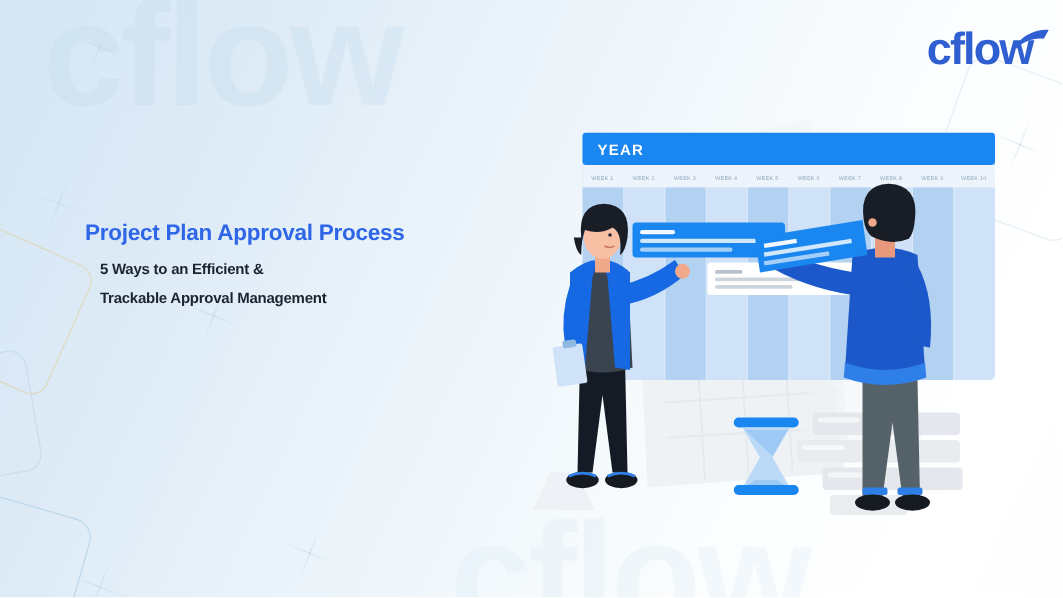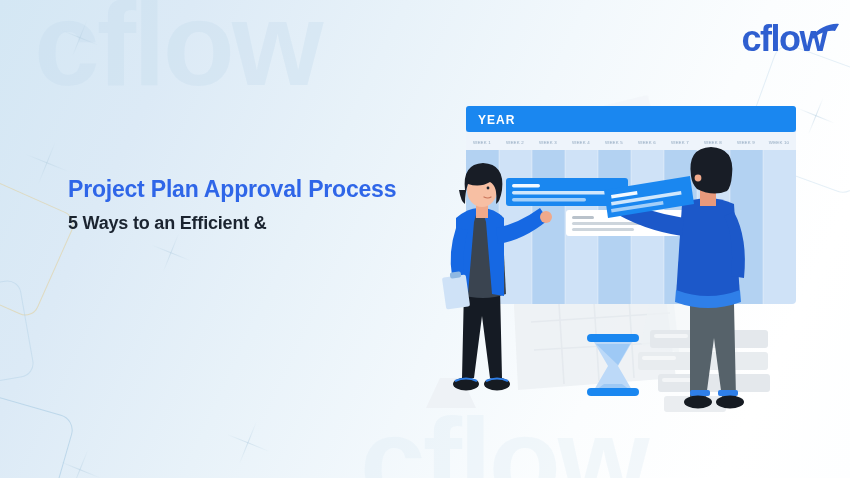--- a/index.html
+++ b/index.html
@@ -39,26 +39,26 @@
   #logo-text{
     font-size:36px;font-weight:700;color:#2f5fd0;letter-spacing:-1.5px;
     font-family:"Liberation Sans", sans-serif;line-height:1;
   }
   #logo-swoosh{position:relative;width:0;height:0;}
   #logo-swoosh svg{position:absolute;left:-18px;top:-18px;}
 
   
   #copy{position:absolute;left:68px;top:176px;width:370px;}
   #headline{
-    font-size:23px;font-weight:700;color:#2f66e8;letter-spacing:-.2px;
+    font-size:18px;font-weight:700;color:#2f66e8;letter-spacing:-.2px;
     margin:0 0 11px 0;line-height:1.15;
   }
   .subline{
-    font-size:18px;font-weight:600;color:#1b2430;letter-spacing:-.2px;
-    margin:0 0 9px 0;line-height:1.2;
+    font-size:12px;font-weight:600;color:#1b2430;letter-spacing:-.2px;
+    margin:0 0 9px 12px;line-height:1.2;
   }
 
   
   #art{position:absolute;left:418px;top:78px;width:420px;height:400px;}
   #art svg{display:block;}
 </style>
 </head>
 <body>
 
 <div id="banner">
@@ -83,20 +83,21 @@
     <div id="logo-swoosh">
       <svg width="34" height="26" viewBox="0 0 34 26">
         <path d="M4 16 C10 7, 22 2, 31 3 L27 10 C19 9, 11 12, 5 18 Z" fill="#2f5fd0"></path>
       </svg>
     </div>
   </div>
 
   <div id="copy">
     <h1 id="headline">Project Plan Approval Process</h1>
     <p class="subline">5 Ways to an Efficient &amp;</p>
+    <p class="subline">Trackable Approval Management</p>
   </div>
 
   <div id="art">
     <svg width="420" height="400" viewBox="0 0 420 400">
       <defs>
         <clipPath id="boardClip">
             <rect x="48" y="28" width="330" height="198" rx="4"></rect>
           </clipPath>
       </defs>
 

